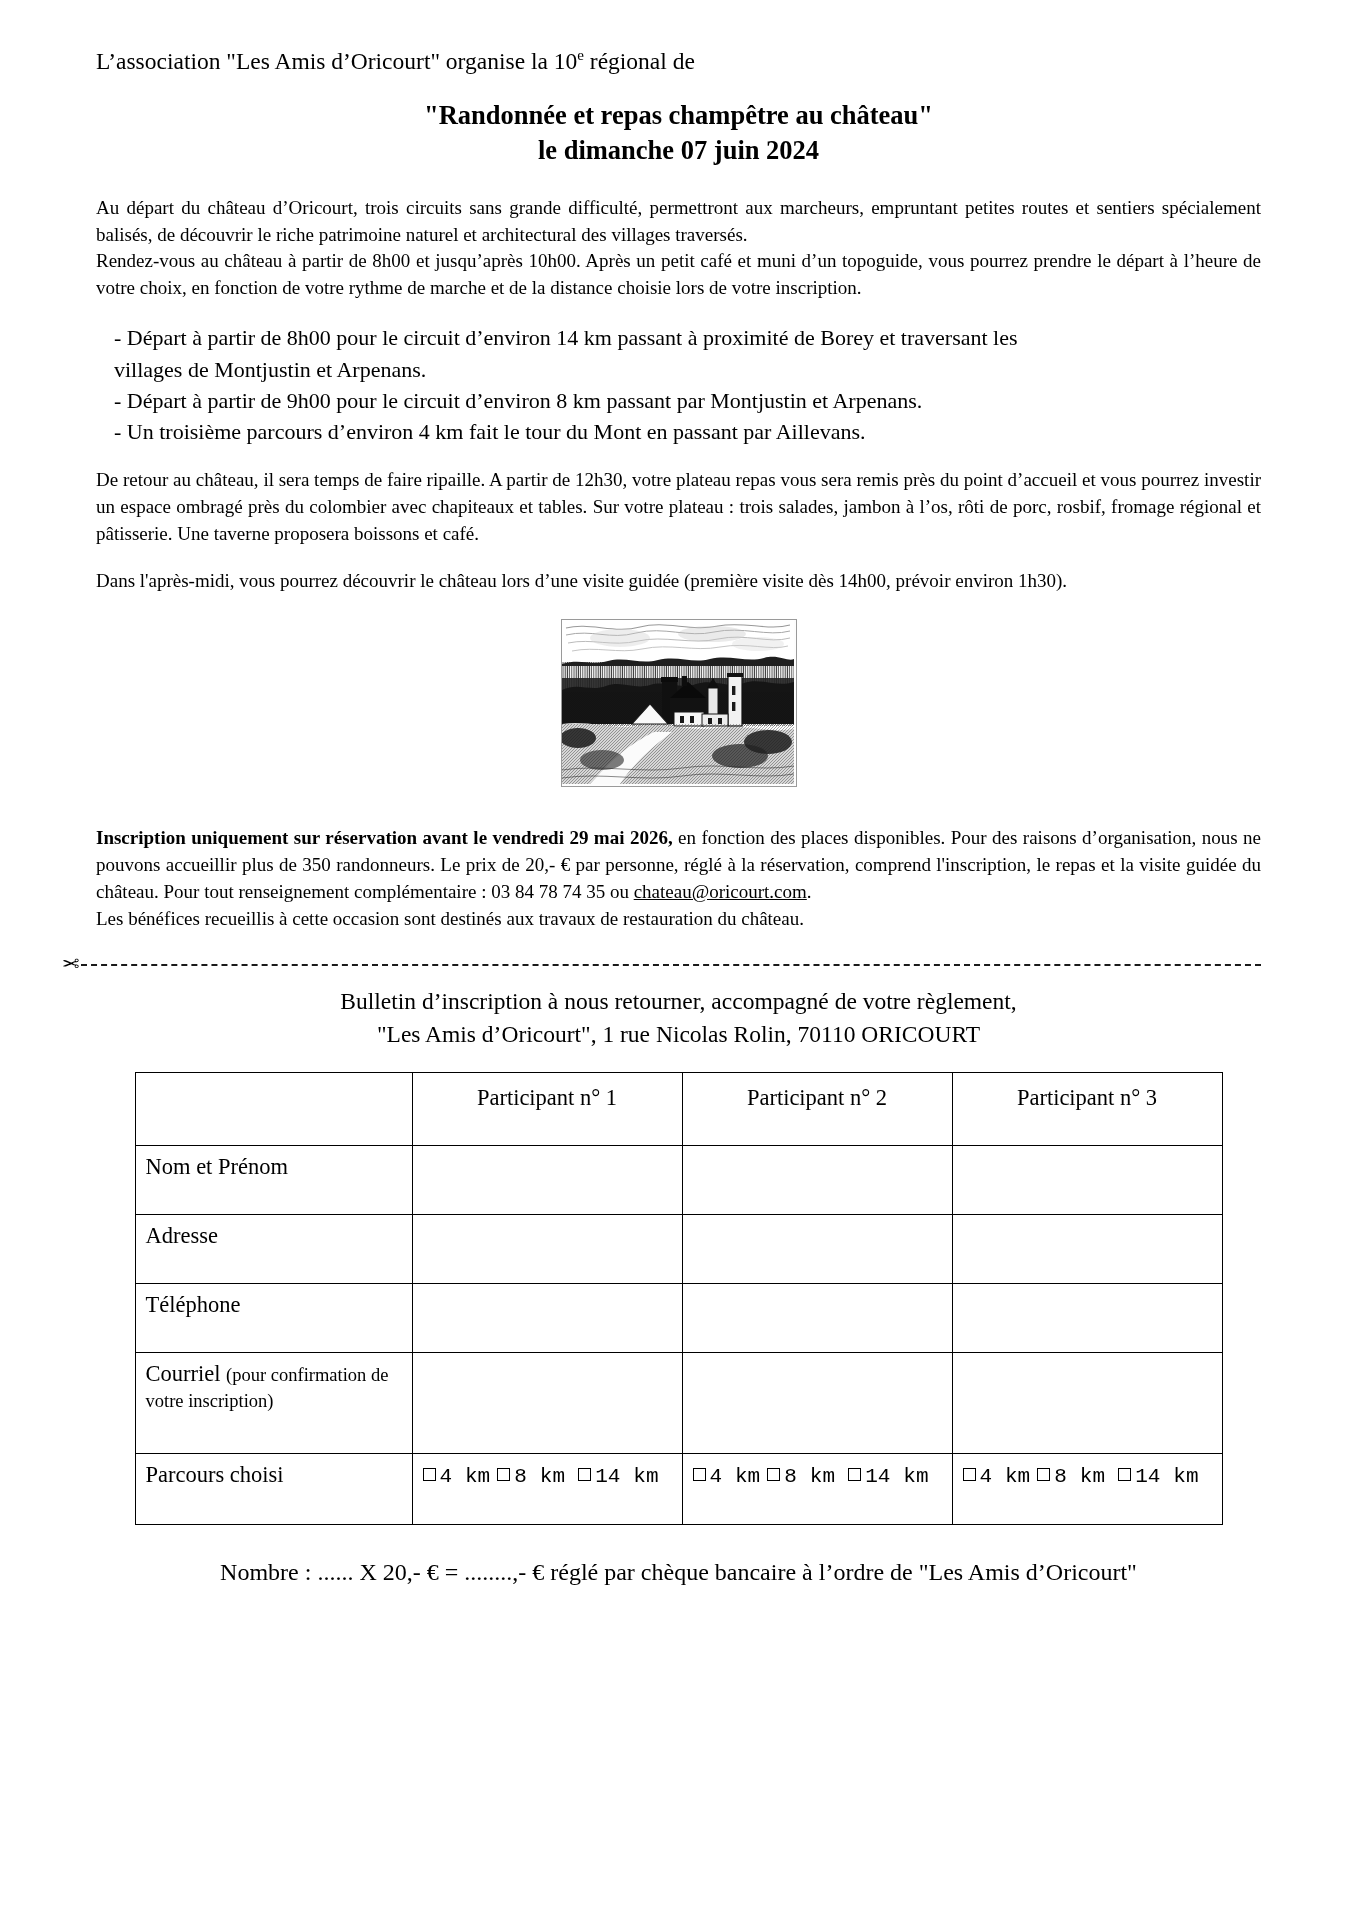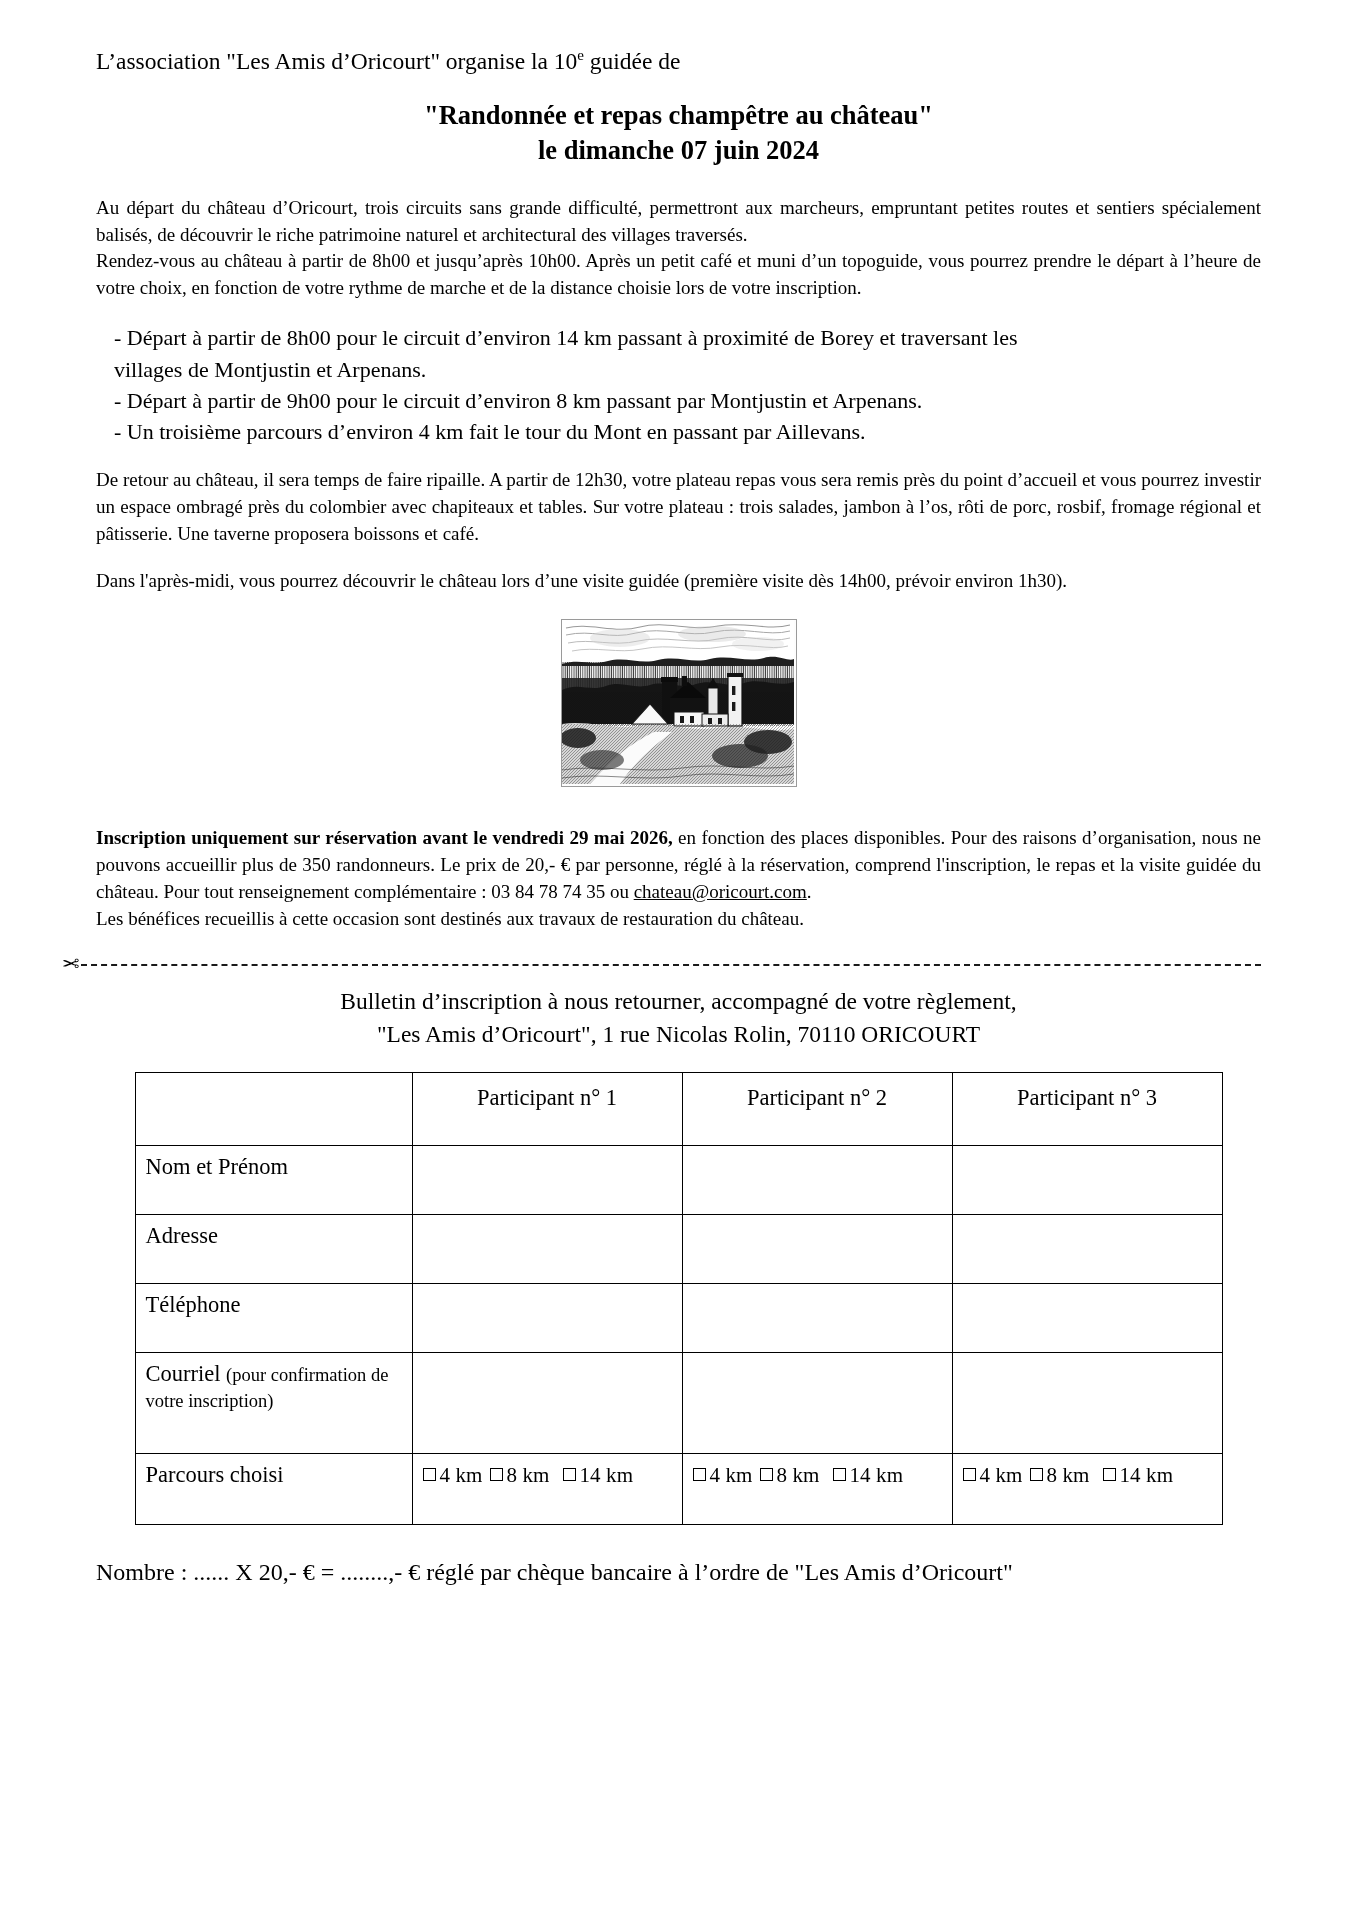--- a/index.html
+++ b/index.html
@@ -154,45 +154,47 @@
   .row-mail td { height: 84px; }
   .row-parcours td { height: 54px; }
   .small-note {
     font-size: 18.5px;
     line-height: 1.22;
   }
   .checkline {
     white-space: nowrap;
     font-size: 21px;
     letter-spacing: 0.1px;
+    font-family: Liberation Mono, monospace;
   }
   .cbox {
     display: inline-block;
     width: 11px;
     height: 11px;
     border: 1.3px solid #000;
     margin-right: 4px;
     vertical-align: 1px;
   }
   .chk-sep { display: inline-block; width: 7px; }
   .chk-sep-wide { display: inline-block; width: 13px; }
 
   
   .footer-line {
     margin-top: 34px;
+    text-align: center;
     font-size: 24px;
   }
 </style>
 </head>
 <body>
 
 <div class="page">
 
   <div class="intro-line">
-    <span>L’association "Les Amis d’Oricourt" organise la 10</span><span class="sup">e</span><span> guidée de</span>
+    <span>L’association "Les Amis d’Oricourt" organise la 10</span><span class="sup">e</span><span> régional de</span>
   </div>
 
   <div class="title-block">
     <span class="t1">"Randonnée et repas champêtre au château"</span>
     <span class="t2">le dimanche 07 juin 2024</span>
   </div>
 
   <p class="para">Au départ du château d’Oricourt, trois circuits sans grande difficulté, permettront aux marcheurs, empruntant petites routes et sentiers spécialement balisés, de découvrir le riche patrimoine naturel et architectural des villages traversés.</p>
 
   <p class="para">Rendez-vous au château à partir de 8h00 et jusqu’après 10h00. Après un petit café et muni d’un topoguide, vous pourrez prendre le départ à l’heure de votre choix, en fonction de votre rythme de marche et de la distance choisie lors de votre inscription.</p>

